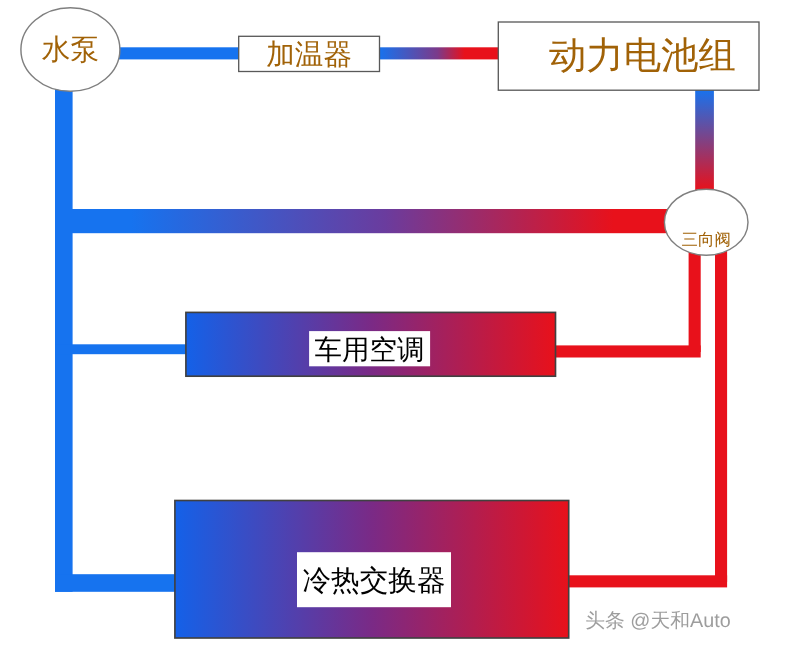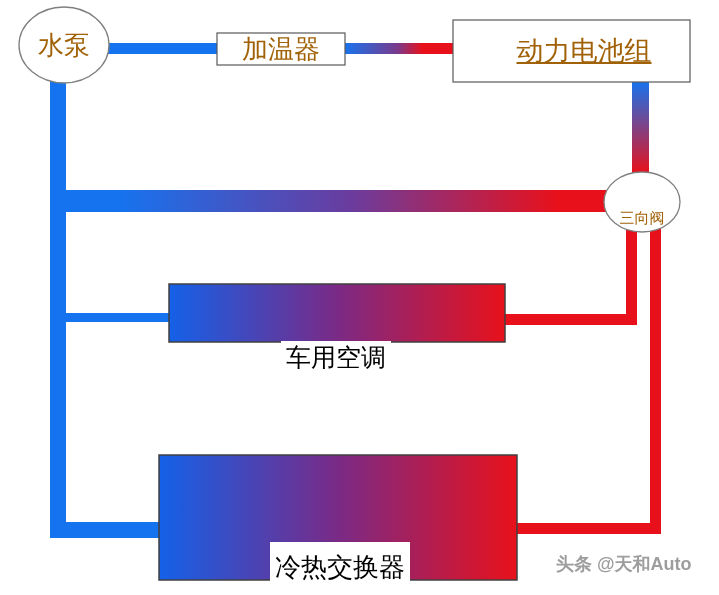--- a/index.html
+++ b/index.html
@@ -45,63 +45,60 @@
     top: 33px;
     width: 128px;
     height: 32px;
     font-size: 26px;
   }
   #battery-label {
     left: 453px;
     top: 20px;
     width: 262px;
     height: 62px;
-    font-size: 27px;
-    text-decoration: underline;
+    font-size: 34px;
   }
   #valve-label {
     left: 604px;
     top: 188px;
     width: 76px;
     height: 60px;
     font-size: 15px;
   }
   .chip-label {
     position: absolute;
     display: flex;
     align-items: center;
     justify-content: center;
     background: #ffffff;
     color: #000000;
     white-space: nowrap;
-    margin-top: 40px;
   }
   #ac-label {
     left: 281px;
     top: 301px;
     height: 32px;
     padding: 0 5px;
     font-size: 25px;
   }
   #hx-label {
     left: 270px;
     top: 502px;
     height: 50px;
     padding: 0 5px;
     font-size: 26px;
   }
   #watermark {
     position: absolute;
-    left: 556px;
+    left: 532px;
     top: 552px;
     font-size: 18px;
     color: #8d8d8d;
     white-space: nowrap;
     opacity: 0.85;
-    font-weight: bold;
   }
 </style>
 </head>
 <body>
 
 <div id="diagram-root">
 
   <svg id="diagram-svg" viewBox="0 0 719 595">
     <defs>
       <linearGradient id="gradHorizColdHot" x1="0" y1="0" x2="1" y2="0">

